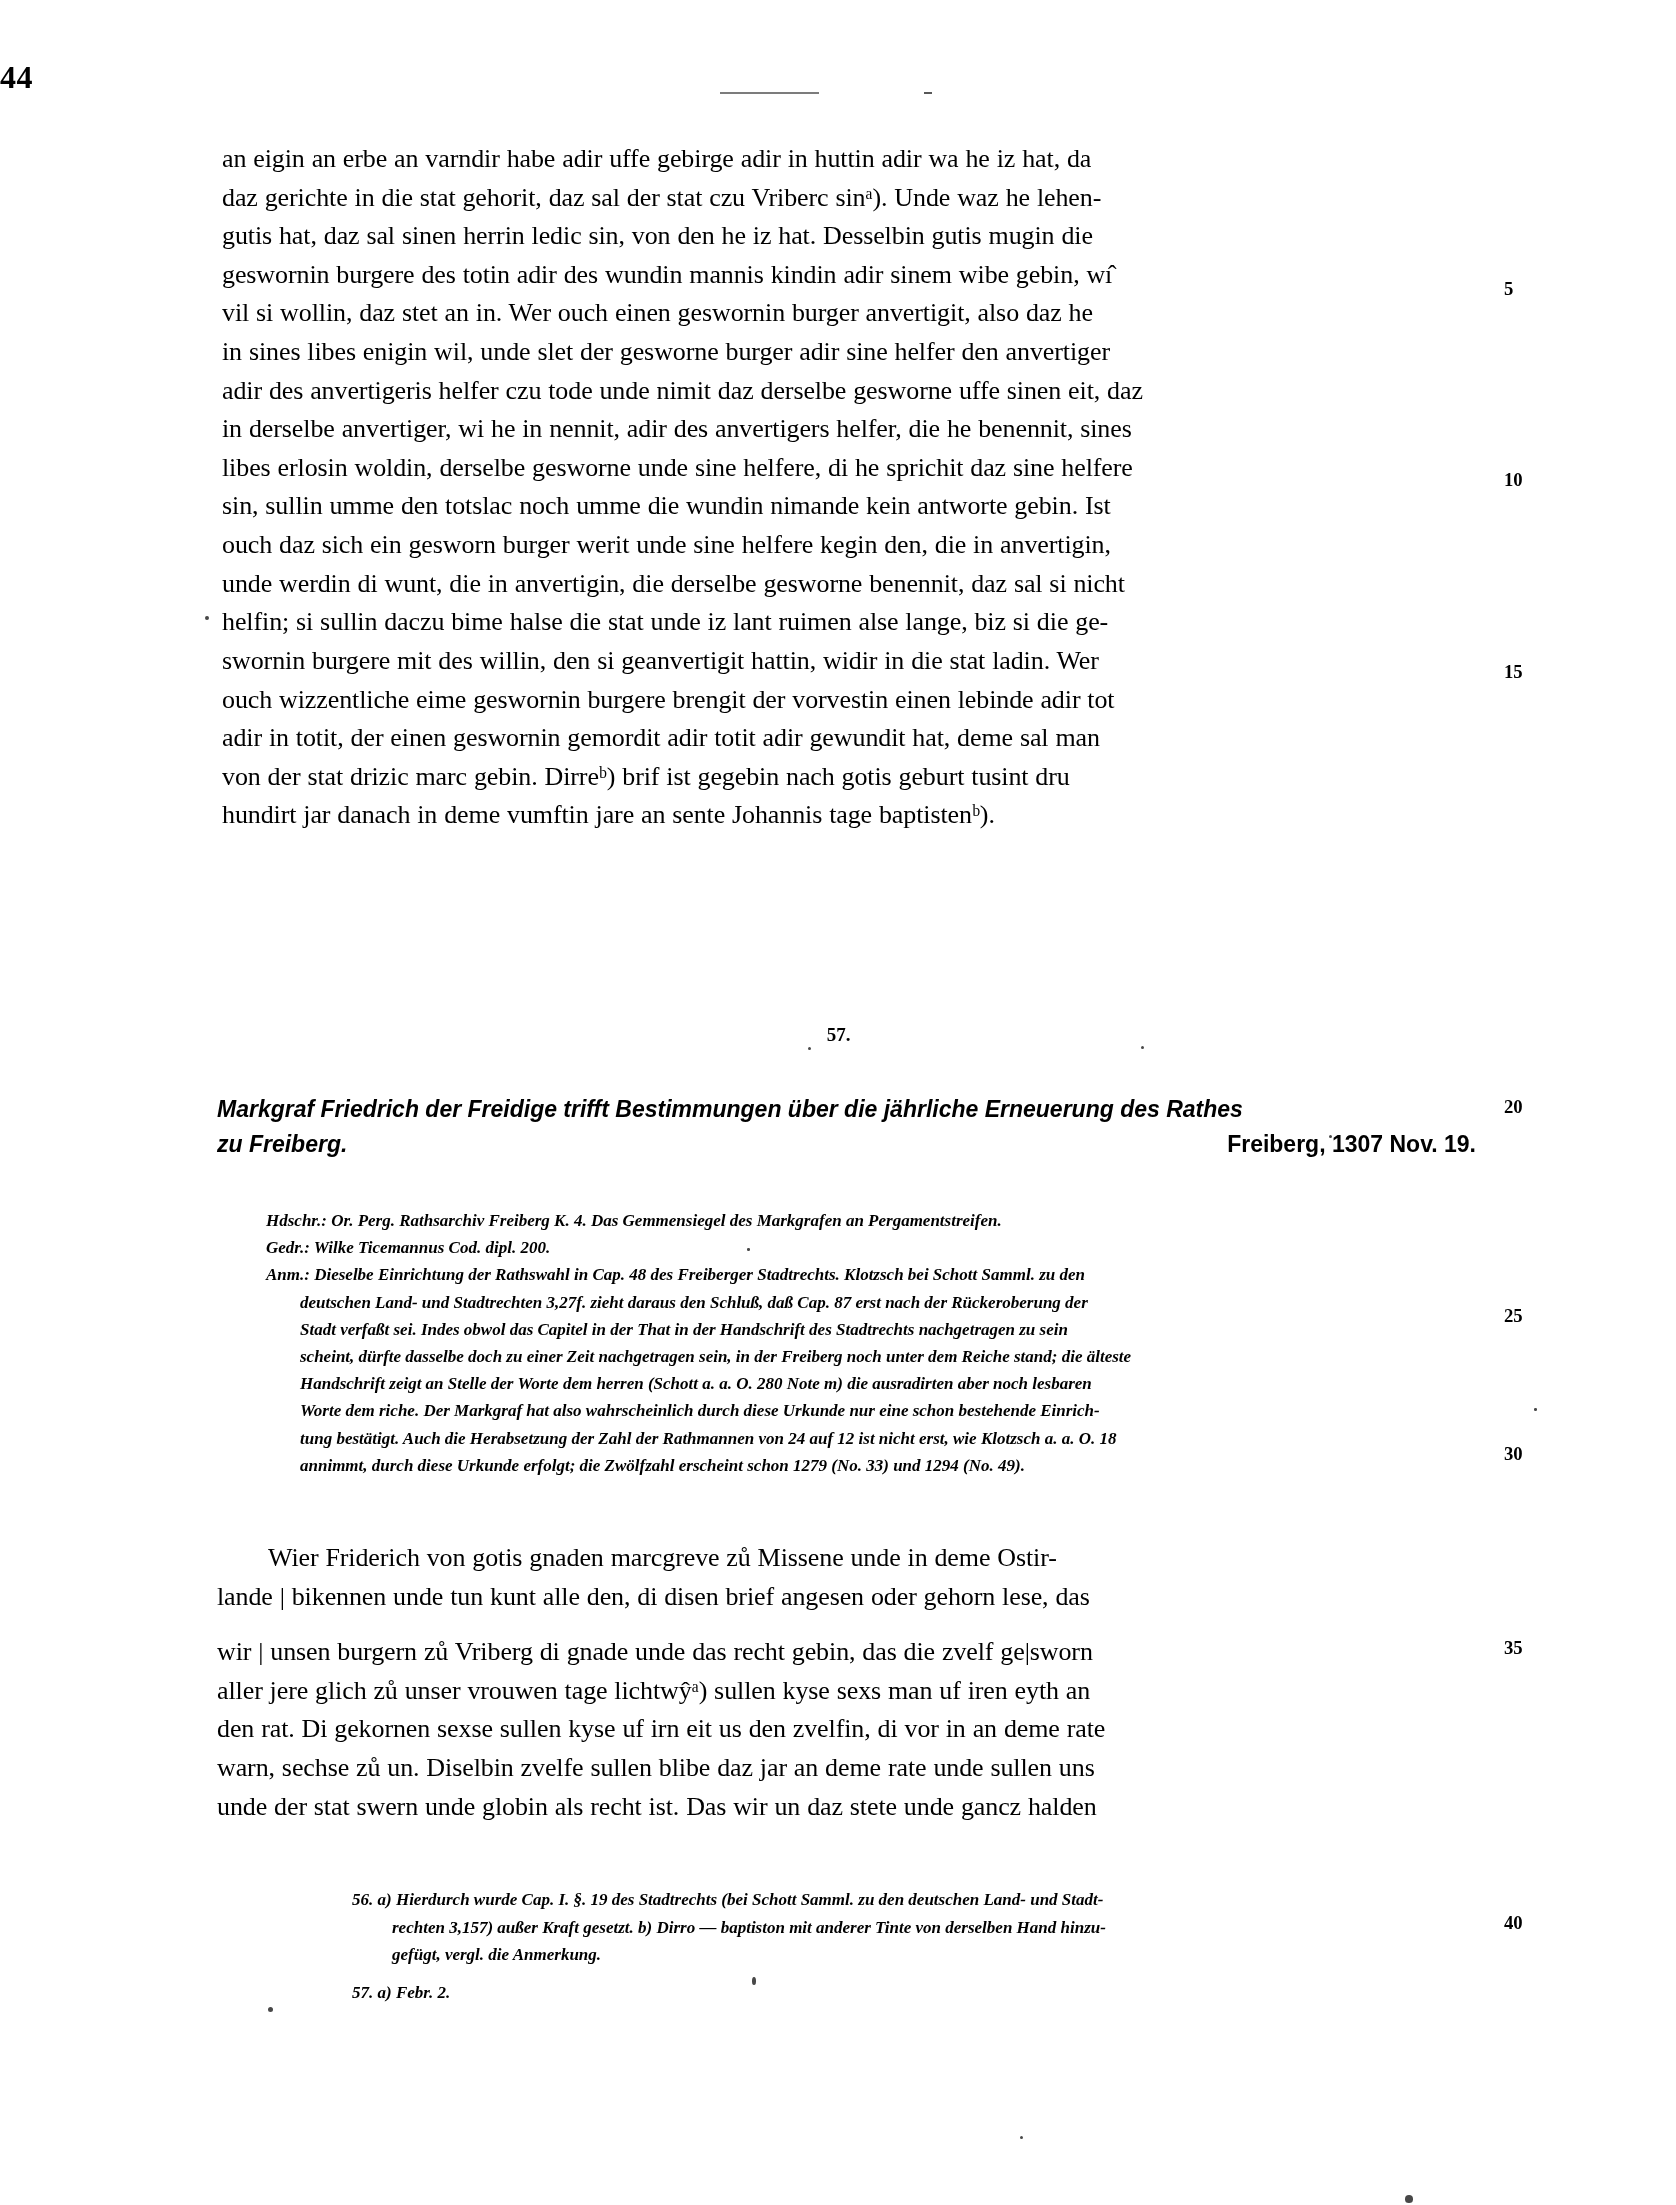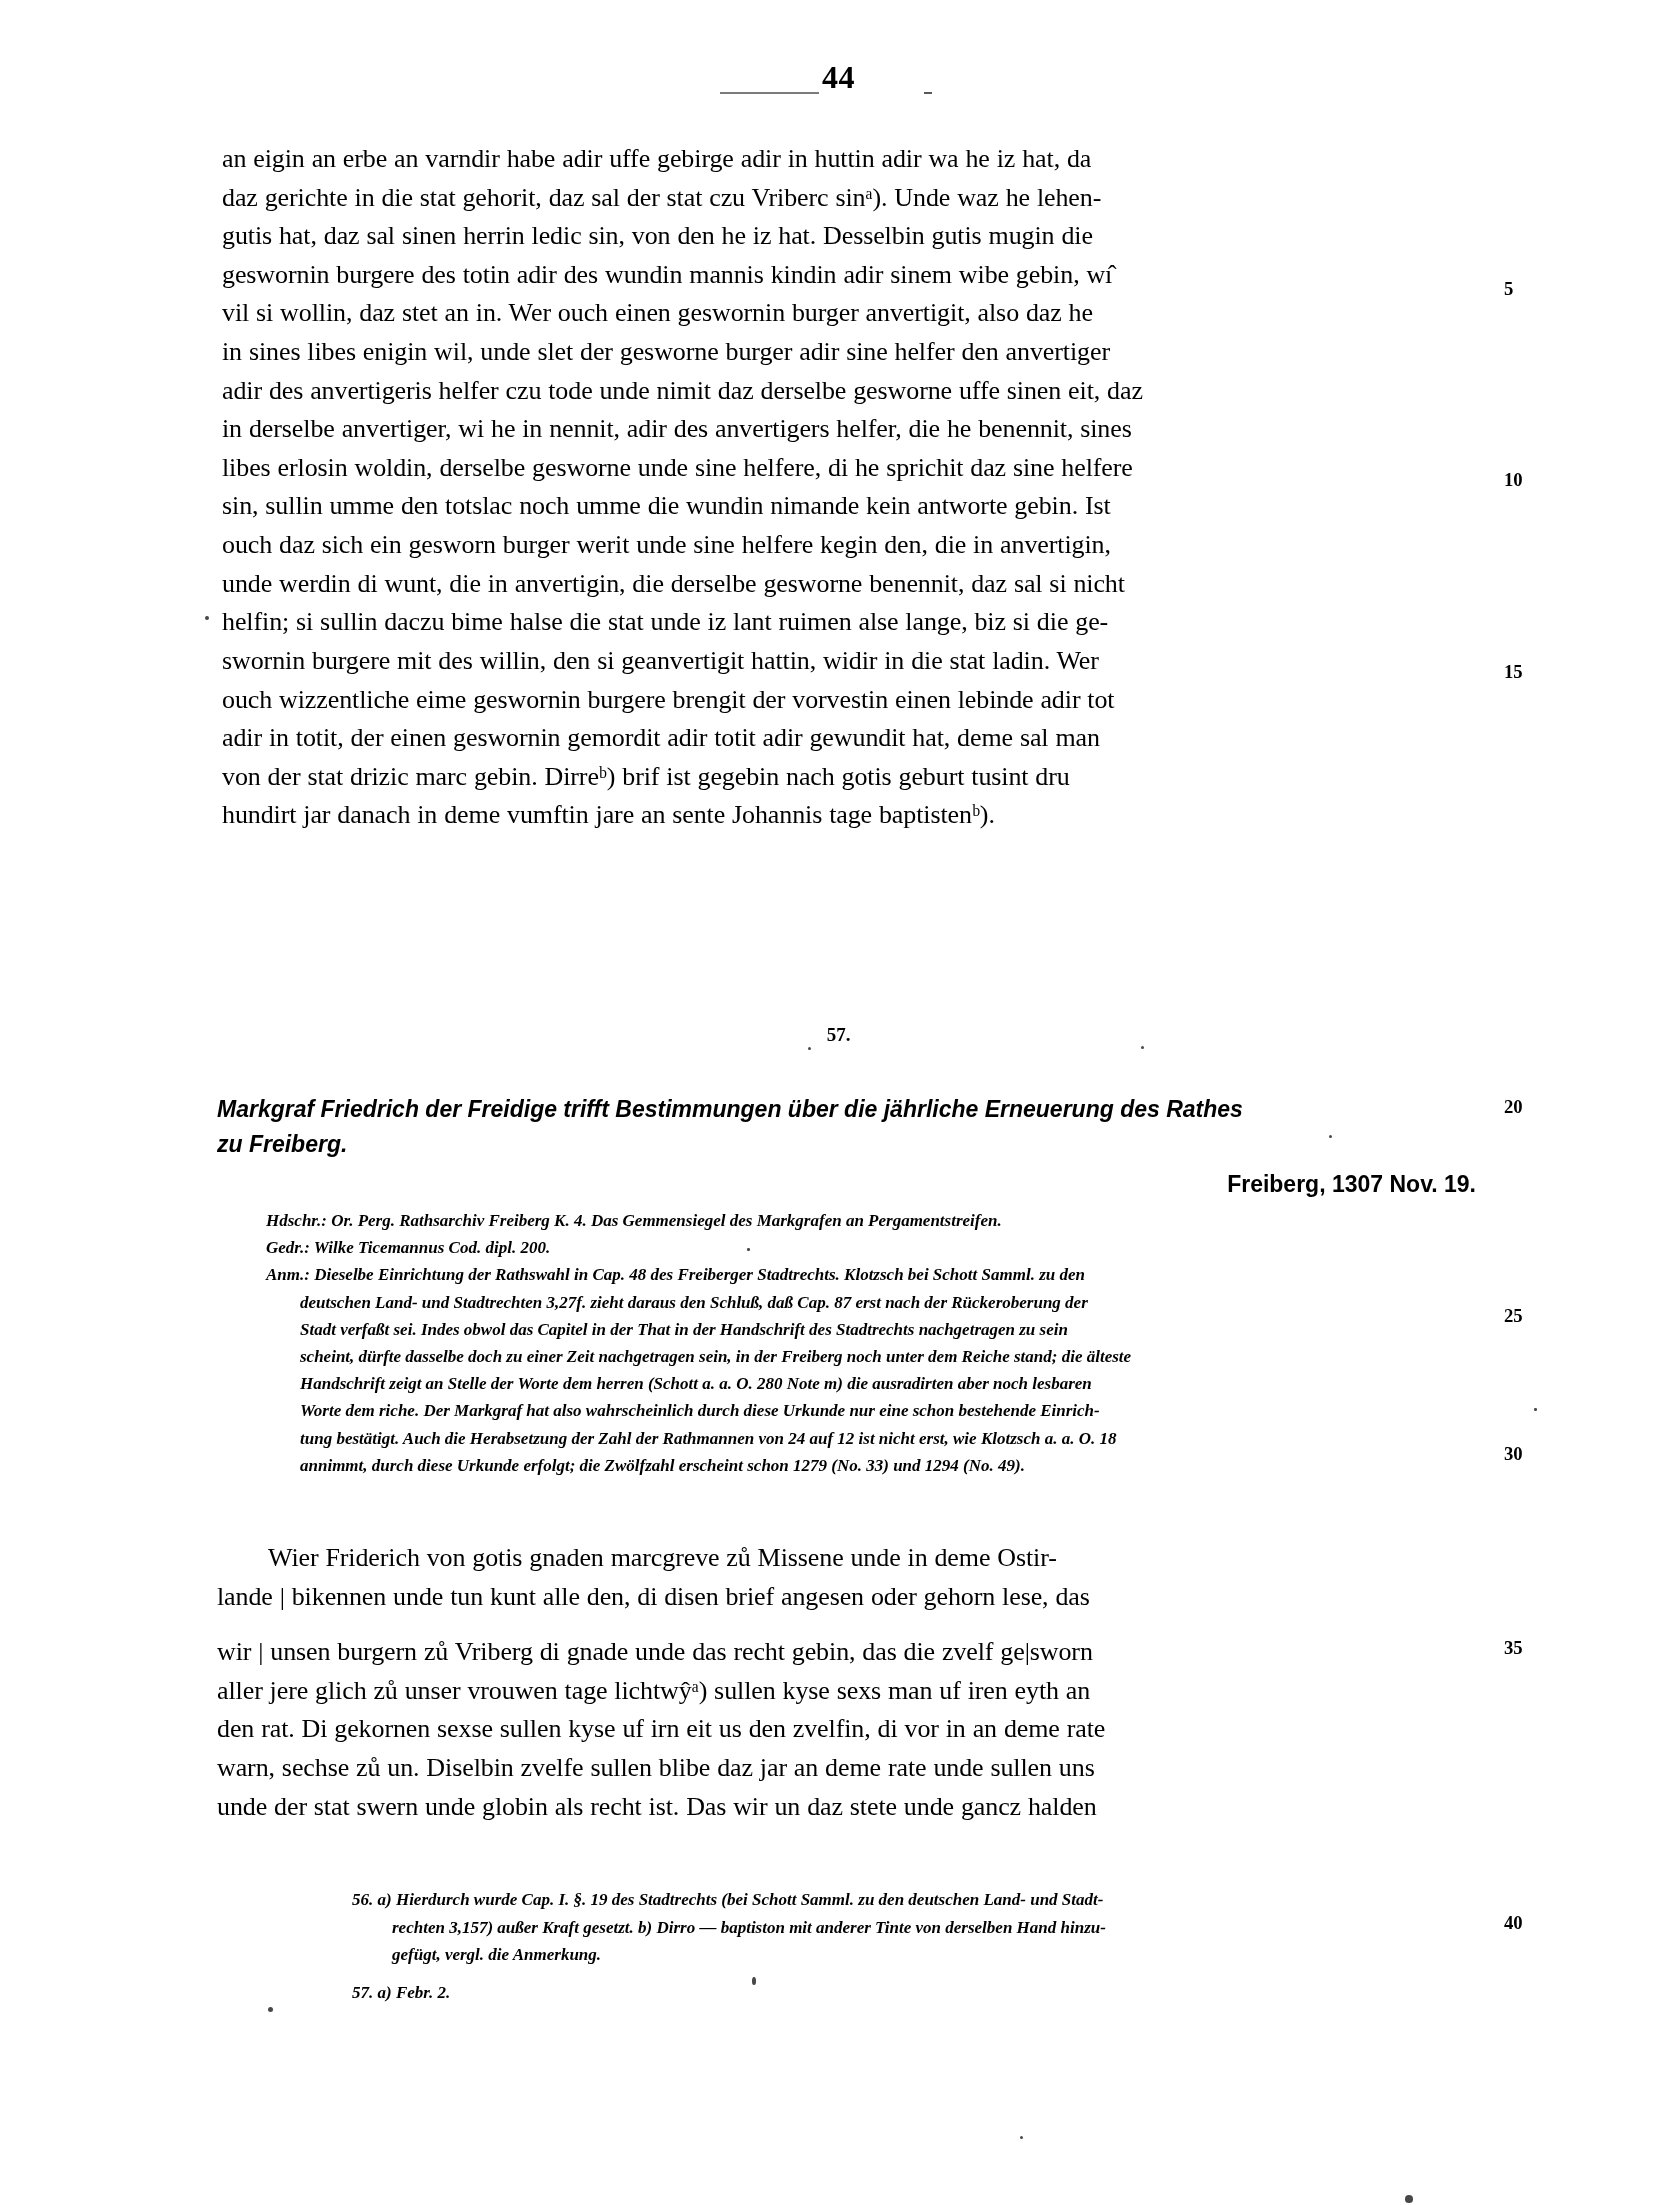--- a/index.html
+++ b/index.html
@@ -22,21 +22,20 @@
     width: 1677px;
     height: 2205px;
   }
 
   
   .running-head {
     position: absolute;
     left: 0;
     top: 59px;
     width: 1677px;
-    text-align: center;
     font-size: 32px;
     font-weight: bold;
     letter-spacing: 0.5px;
   }
   .head-speck-left {
     position: absolute;
     left: 720px;
     top: 92px;
     width: 99px;
     height: 1.6px;
@@ -108,21 +107,20 @@
   .regest .l1 { display: block; }
   .regest .l2 { display: block; position: relative; }
   .dateline {
     position: absolute;
     right: 0;
     top: 0;
     font-style: normal;
     font-weight: bold;
     font-size: 23px;
     letter-spacing: 0px;
-    margin-top: 40px;
   }
 
   
   .apparatus {
     position: absolute;
     left: 266px;
     top: 1207px;
     width: 1215px;
     font-size: 17px;
     font-style: italic;

